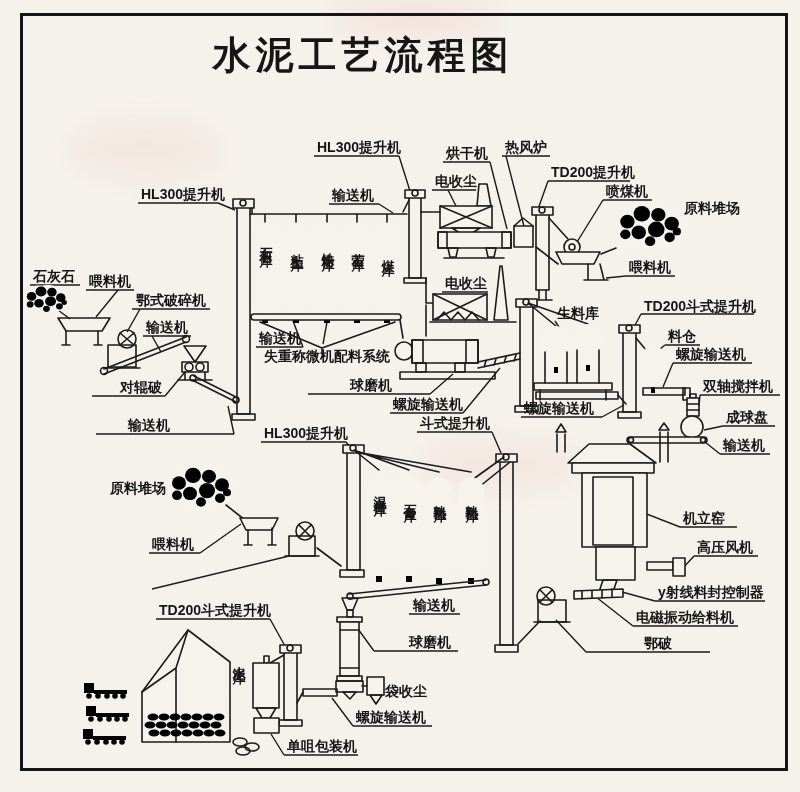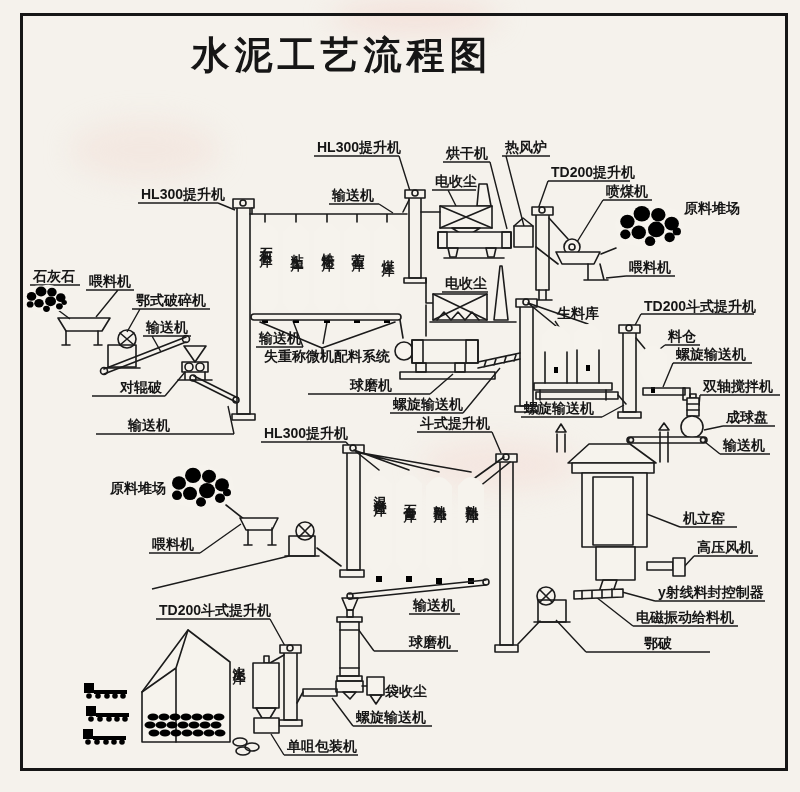--- a/index.html
+++ b/index.html
@@ -9,20 +9,21 @@
     font-family:"Liberation Sans", sans-serif;
   }
   .frame{
     position:absolute;left:20px;top:13px;width:768px;height:758px;
     border:3px solid #161616;box-sizing:border-box;
   }
   .title{
     position:absolute;left:0;top:30px;width:684px;text-align:center;
     font-size:38px;font-weight:bold;letter-spacing:5px;color:#161616;
     font-family:"Liberation Serif", serif;
+    padding-left:21px;
   }
   .smudge{position:absolute;border-radius:50%;filter:blur(14px);pointer-events:none;}
   svg{position:absolute;left:0;top:0;}
   svg *{vector-effect:none;}
   .ln path{stroke:#1b1b1b;stroke-width:1.4;fill:none;}
   .eq path,.eq rect,.eq line,.eq polyline,.eq polygon,.eq circle,.eq ellipse{
     stroke:#1b1b1b;stroke-width:1.6;fill:none;stroke-linejoin:round;stroke-linecap:round;
   }
   .fillp{fill:#f6f3ed !important;}
   text.lb{font-size:14px;font-weight:bold;fill:#161616;font-family:"Liberation Sans",sans-serif;}

